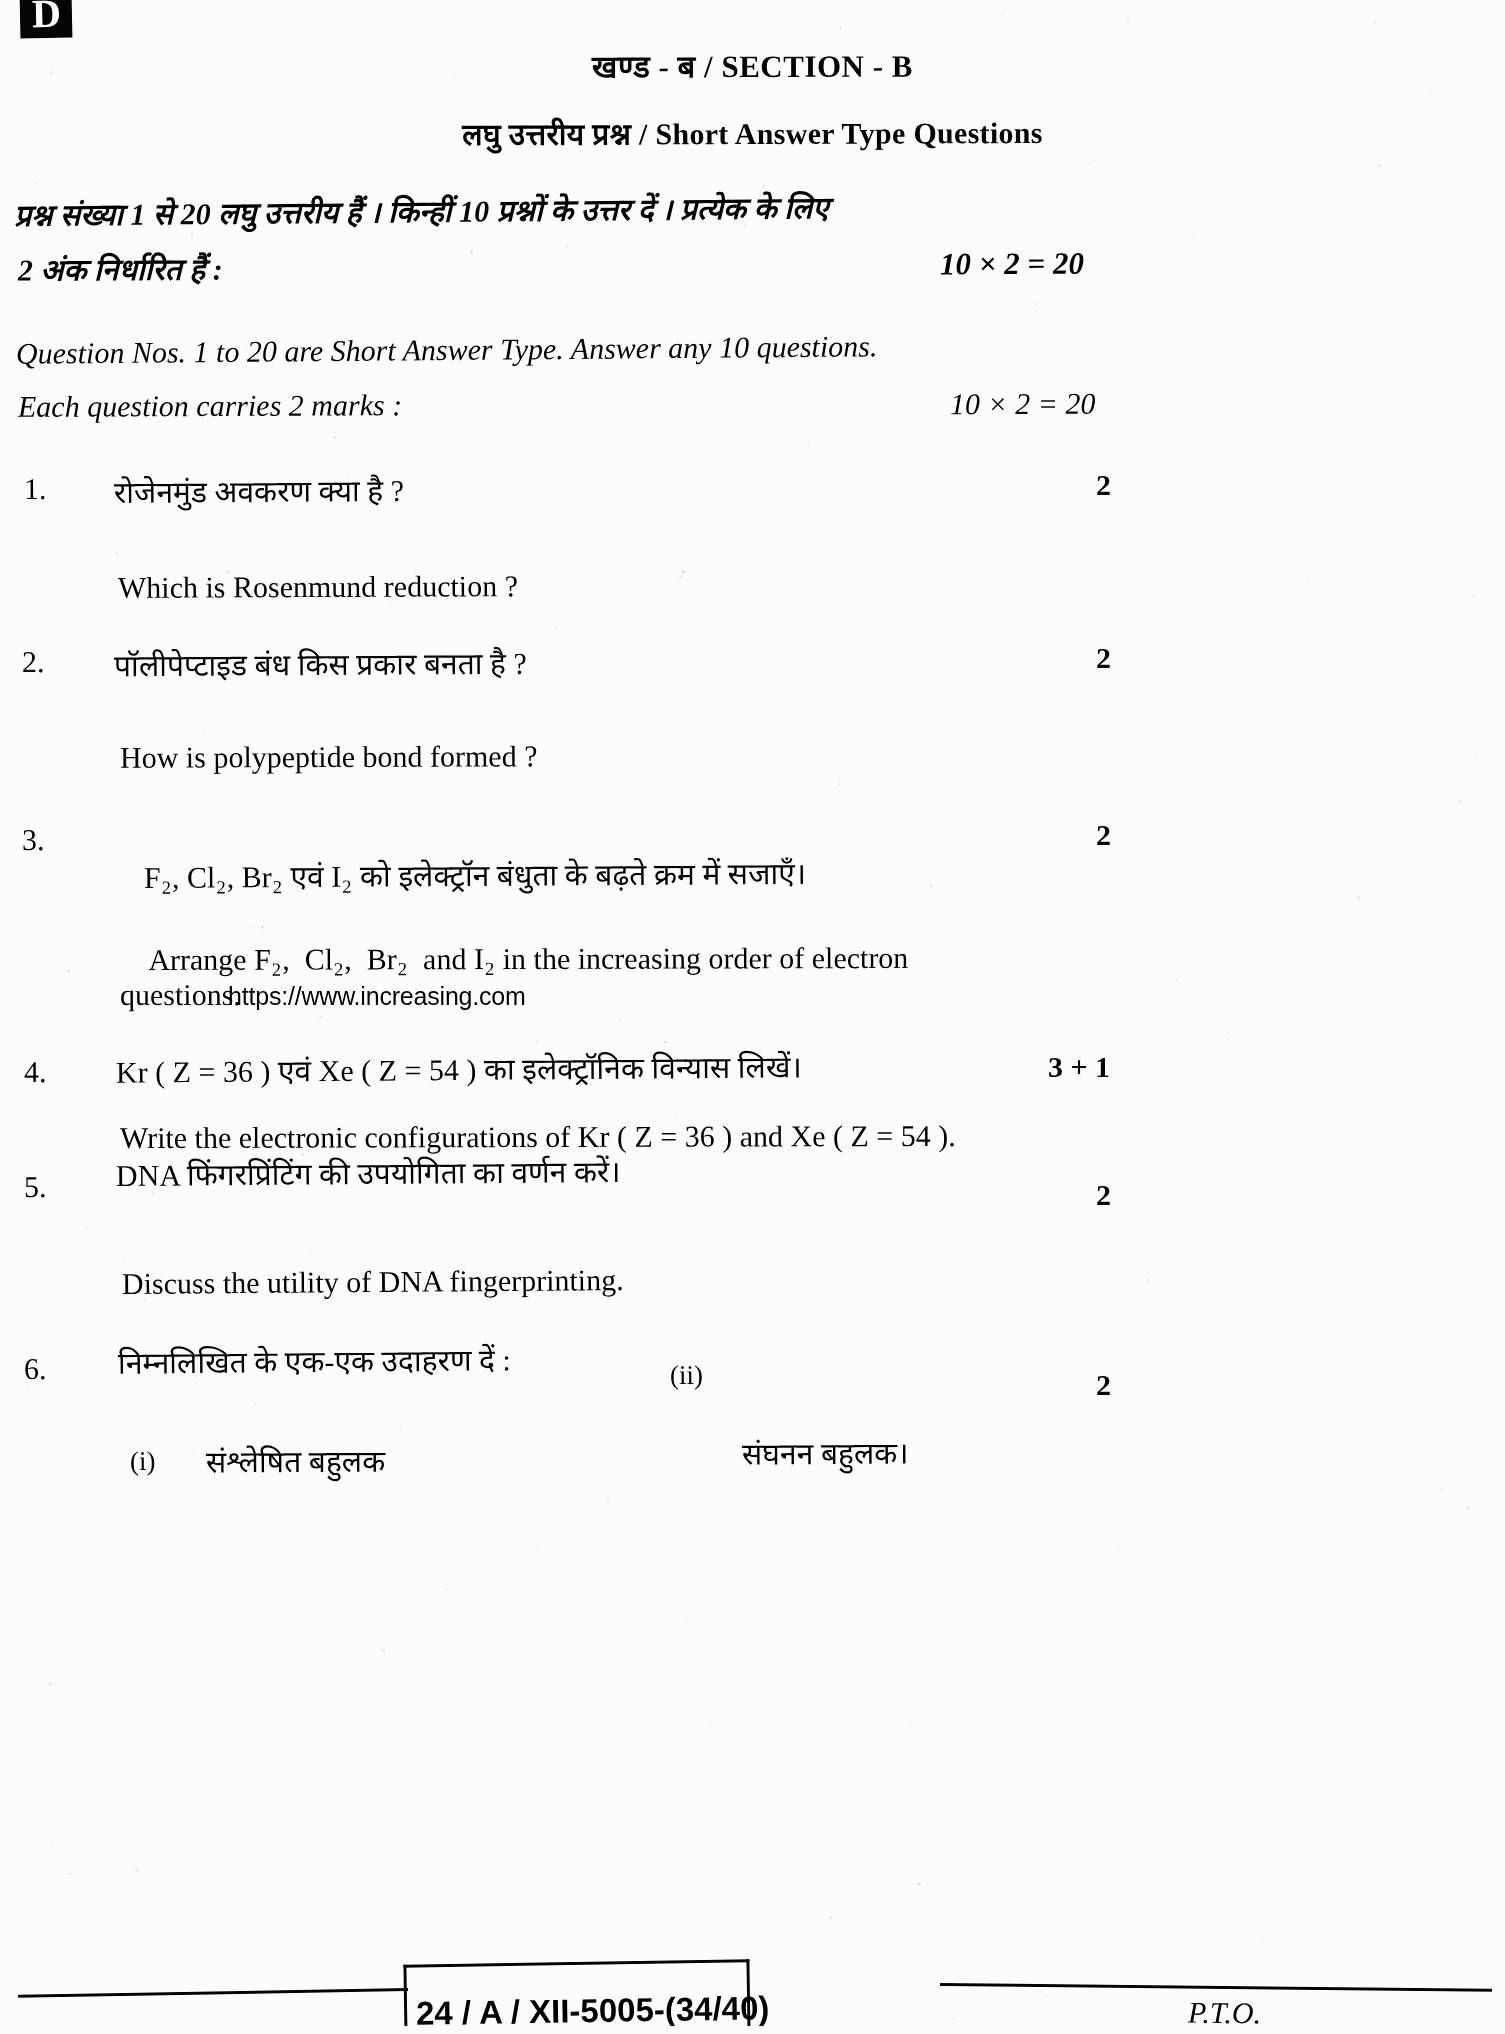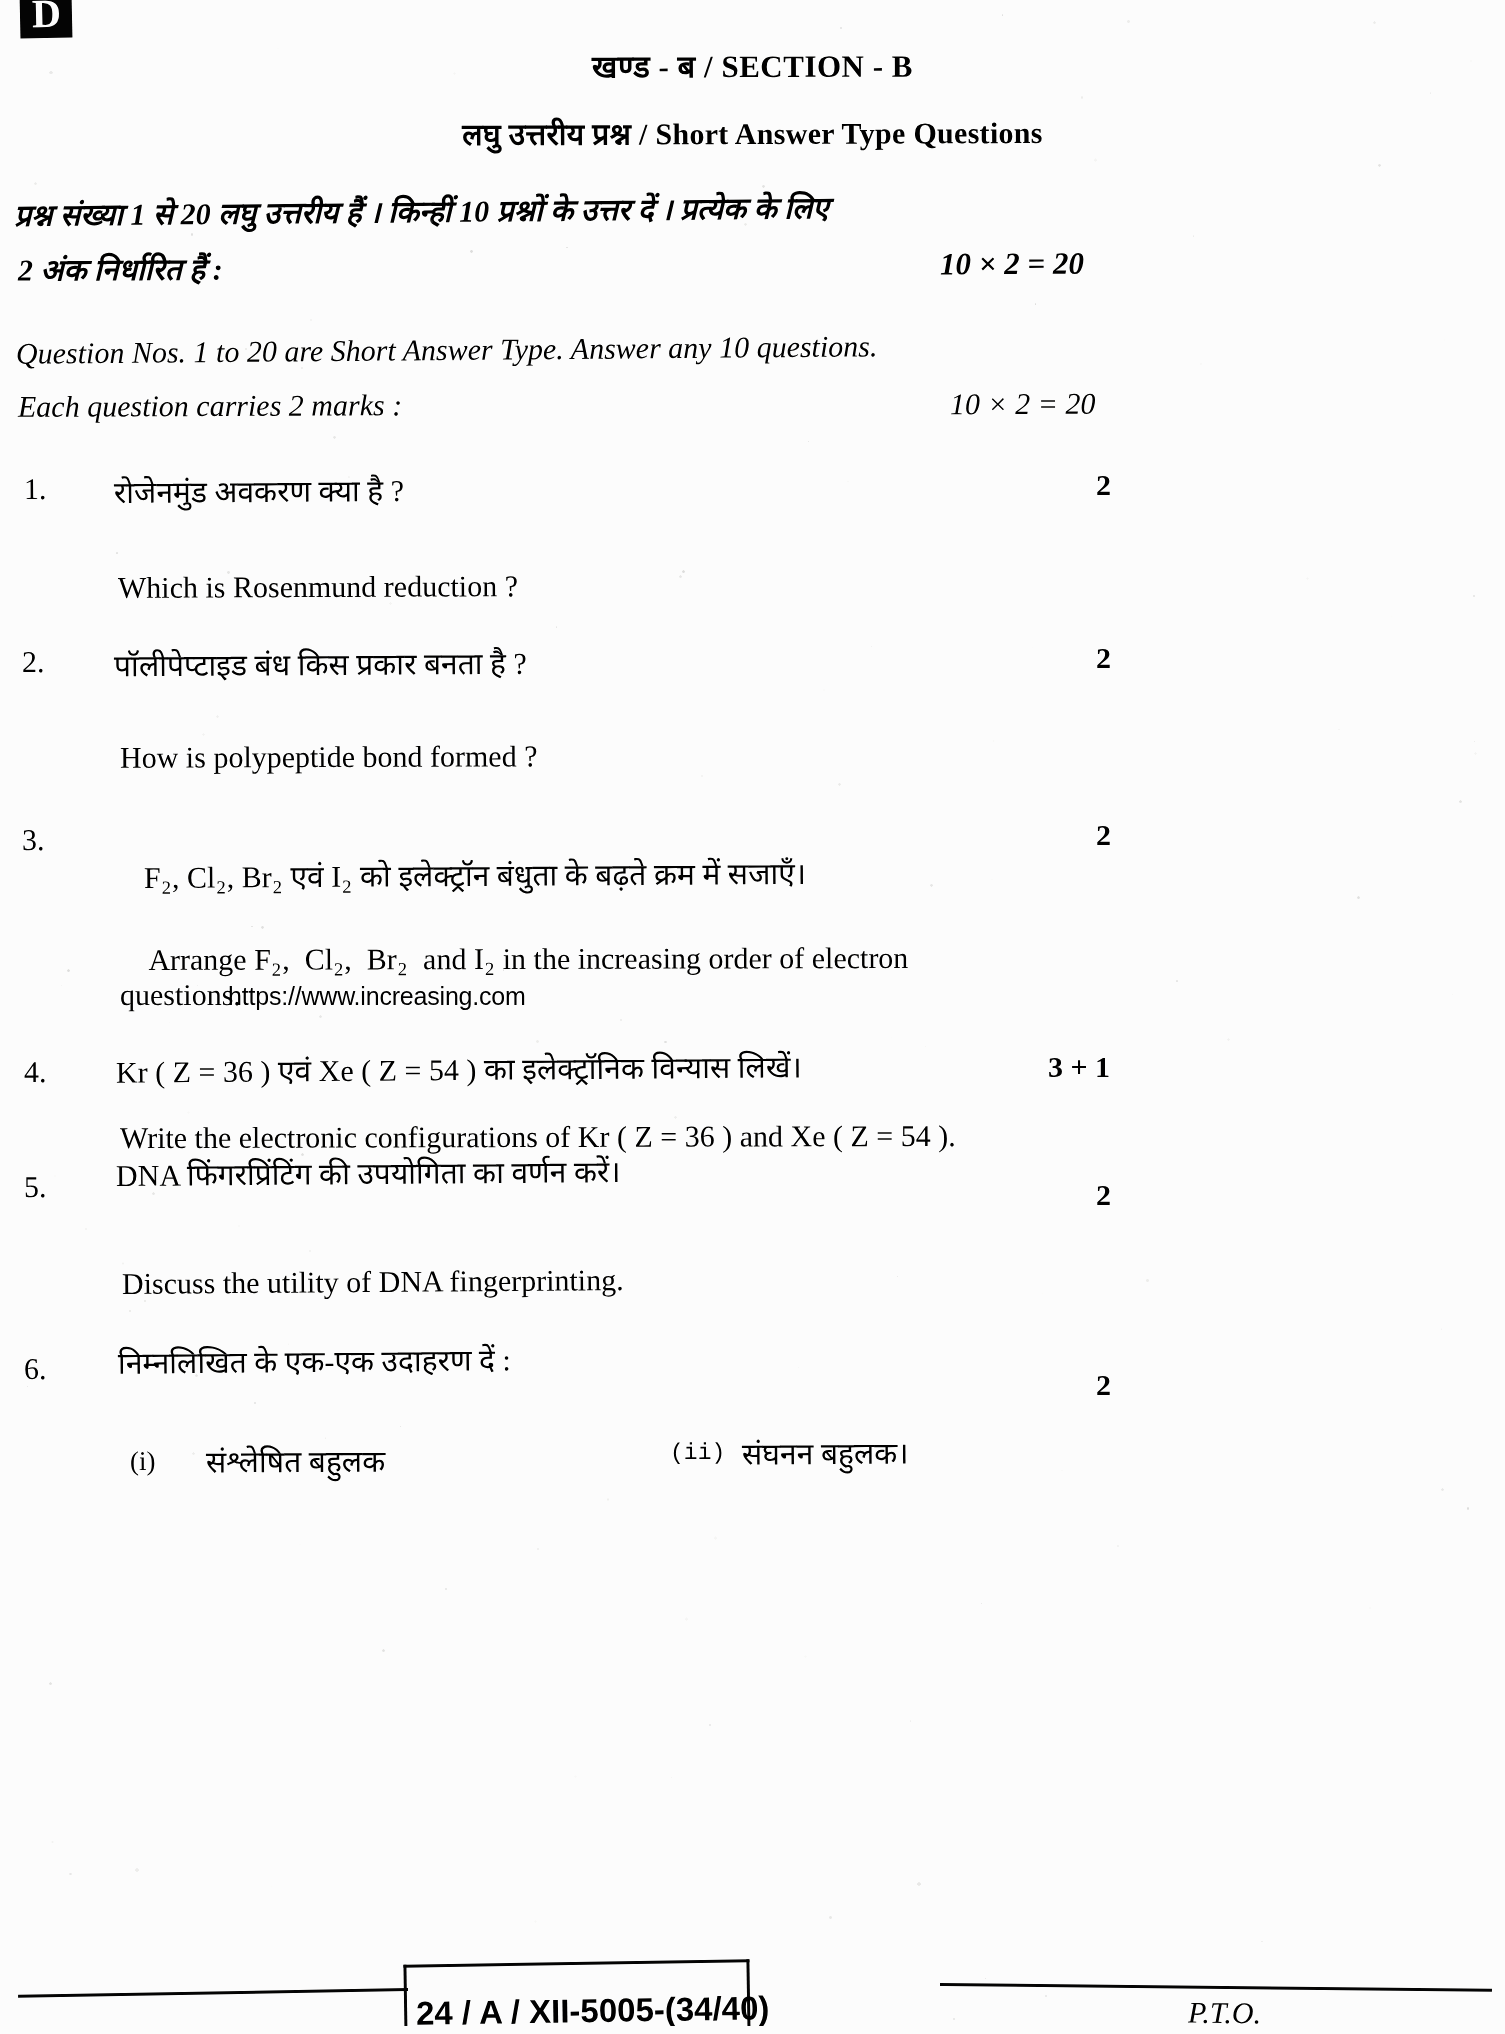--- a/index.html
+++ b/index.html
@@ -162,21 +162,21 @@
   <div class="t marks" style="left:1096px;top:1178px;">2</div>
   <div class="t qeng" style="left:122px;top:1265px;transform:rotate(-0.45deg);">Discuss the utility of DNA fingerprinting.</div>
 
   <div class="t qnum" style="left:24px;top:1352px;transform:rotate(-0.3deg);">6.</div>
   <div class="t qhin hin" style="left:118px;top:1340px;transform:rotate(-0.5deg);">निम्नलिखित के एक-एक उदाहरण दें :</div>
   <div class="t marks" style="left:1096px;top:1368px;">2</div>
 
   <div class="t qhin hin" style="left:130px;top:1446px;font-size:27px;transform:rotate(-0.3deg);">(i)</div>
   <div class="t qhin hin" style="left:206px;top:1440px;transform:rotate(-0.3deg);">संश्लेषित बहुलक</div>
 
-  <div class="t qhin hin" style="left:670px;top:1440px;font-size:23px;transform:rotate(-0.4deg);font-family:Liberation Mono, monospace;">(ii)</div>
+  <div class="t qhin hin" style="left:670px;top:1360px;font-size:27px;transform:rotate(-0.4deg);">(ii)</div>
   <div class="t qhin hin" style="left:742px;top:1432px;transform:rotate(-0.4deg);">संघनन बहुलक।</div>
 
   <div id="footer-rule-left"></div>
   <div id="footer-rule-right"></div>
   <div id="code-box"></div>
   <div id="paper-code">24 / A / XII-5005-(34/40)</div>
   <div id="page-label">P.T.O.</div>
 
   <div class="clip-bottom"></div>
 

